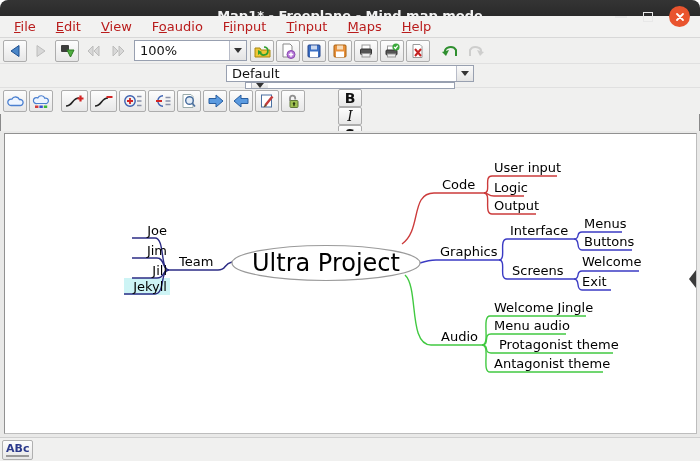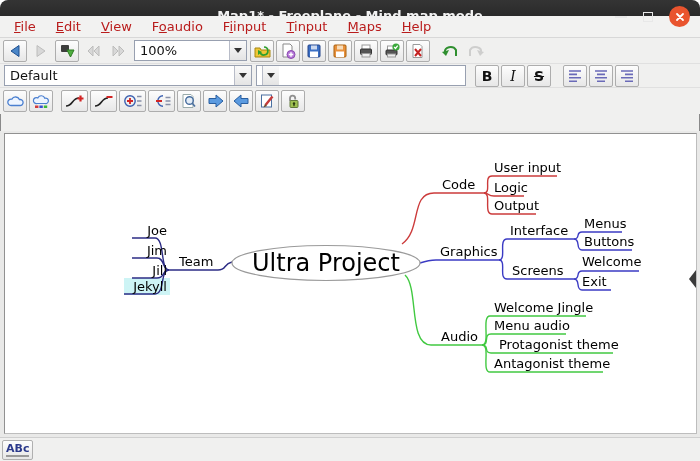--- a/index.html
+++ b/index.html
@@ -14,21 +14,21 @@
   .maxbtn { width:10px; height:10px; border:1.5px solid #e8e8e8; }
   .closebtn { width:21px; height:21px; border-radius:50%; display:flex; align-items:center; justify-content:center; }
   
   .menubar { height:22px; background:#f2f2f1; display:flex; align-items:center; padding-left:4px;
              border-bottom:1px solid #d8d8d8; font-size:13px; color:#b91c1c; }
   .menuitem { padding:2px 10px; }
   .mn { text-decoration:underline; }
   
   .tb { display:flex; align-items:center; background:#f0f0ef; }
   .tb1 { height:26px; padding:2px 2px; border-bottom:1px solid #e0e0e0; }
-  .tb2 { height:24px; padding:1px 2px; border-bottom:1px solid #e0e0e0; }
+  .tb2 { height:24px; padding:1px 2px; border-bottom:1px solid #e0e0e0;flex-direction:column; }
   .tb3 { height:26px; padding:2px 2px; }
   .btn { width:24px; height:22px; border:1px solid #adadad; border-radius:2px;
          background:linear-gradient(#fdfdfd,#e7e7e7); display:flex; align-items:center; justify-content:center; margin:0 1px; }
   .btn.flat { border-color:transparent; background:transparent; }
   .btn.dis { border-color:transparent; background:transparent; opacity:.6; }
   .btn.w27 { width:27px; }
   .sep { width:6px; }
   .combo { height:21px; background:#fff; border:1px solid #98a0b0; display:flex; align-items:center;
            font-size:13px; color:#111; padding-left:5px; margin:0 2px; }
   .combo .cval { flex:1; white-space:nowrap; overflow:hidden; }

